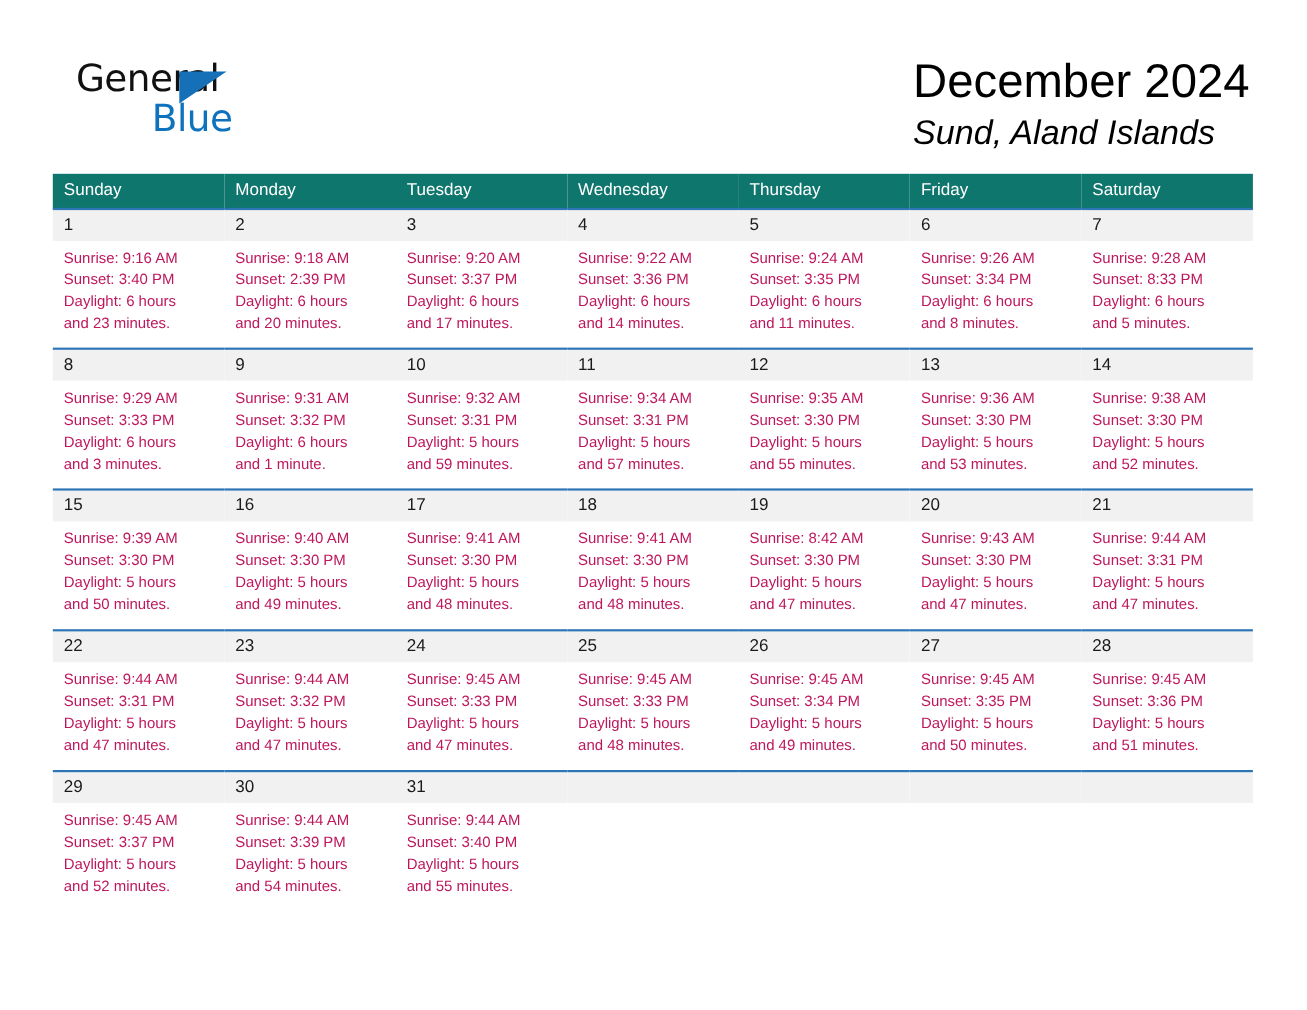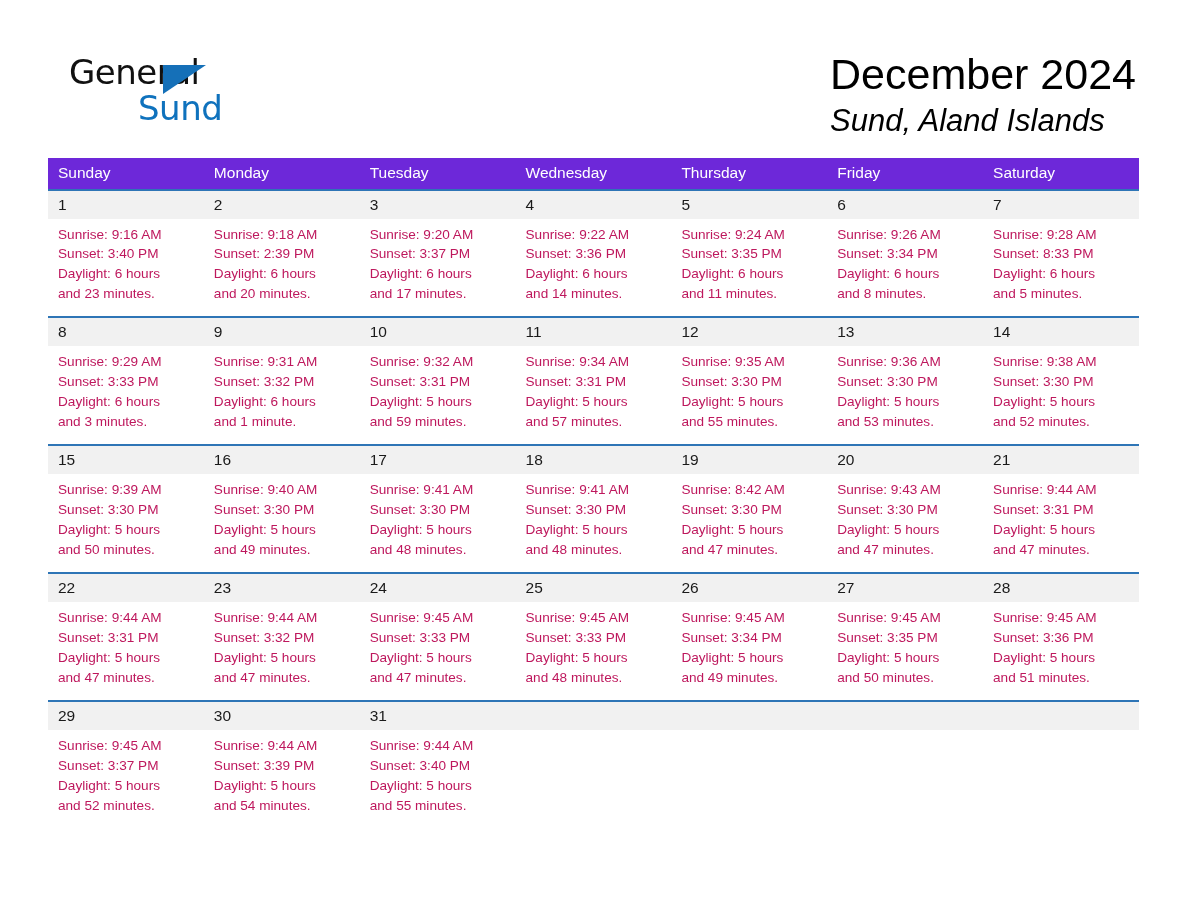--- a/index.html
+++ b/index.html
@@ -97,21 +97,21 @@
     left: 48px;
     top: 158px;
     width: 1091px;
   }
   .cal-table {
     width: 100%;
     border-collapse: collapse;
     table-layout: fixed;
   }
   .cal-head th {
-    background: #6d28d9;
+    background: #0f766e;
     color: #ffffff;
     font-size: 15.5px;
     font-weight: 400;
     text-align: left;
     padding: 7px 0 8px 10px;
     line-height: 1;
   }
   .week-row > td {
     padding: 0;
     vertical-align: top;
@@ -153,21 +153,21 @@
 </head>
 <body>
 
 <div class="page">
 
   <div class="header">
 
     <div class="brand">
       <span class="brand-general">General</span>
       <span class="brand-triangle"></span>
-      <span class="brand-blue">Sund</span>
+      <span class="brand-blue">Blue</span>
     </div>
 
     <div class="title-block">
       <div class="month-title">December 2024</div>
       <div class="location">Sund, Aland Islands</div>
     </div>
 
   </div>
 
   <div class="calendar">

